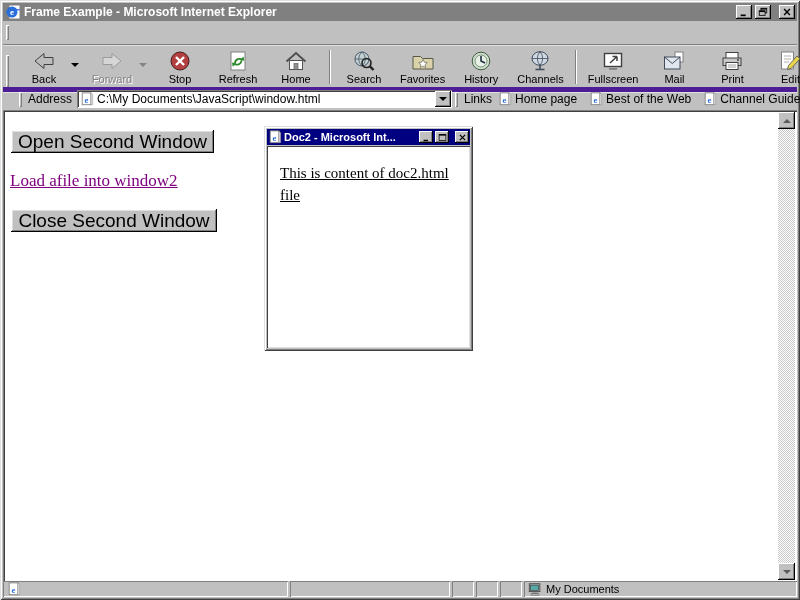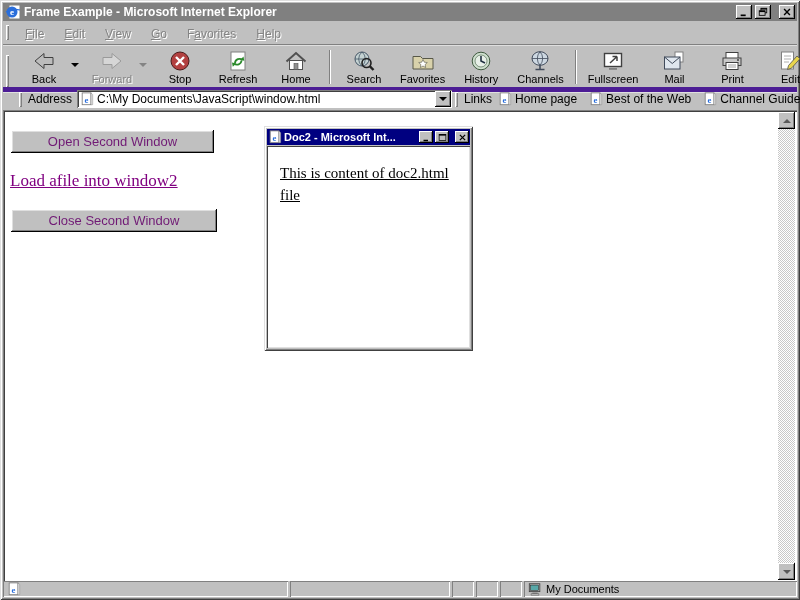--- a/index.html
+++ b/index.html
@@ -115,21 +115,21 @@
     display:flex;align-items:center;justify-content:center;
   }
   .scr-btn.up{top:0}
   .scr-btn.down{bottom:0}
   .scr-btn i{width:0;height:0;border-left:4px solid transparent;border-right:4px solid transparent}
   .scr-btn.up i{border-bottom:4px solid #5a5a5a}
   .scr-btn.down i{border-top:4px solid #5a5a5a}
   .page-btn{
     position:absolute;height:23px;background:#c0c0c0;
     display:flex;align-items:center;justify-content:center;
-    font-size:13px;color:#701a75;
+    font-size:19px;color:#000000;
     box-shadow:inset -1px -1px 0 #000, inset 1px 1px 0 #fff, inset -2px -2px 0 #808080, inset 2px 2px 0 #dfdfdf;
     text-align:center;
   }
   .btn-open{left:8px;top:20px;width:203px}
   .btn-close{left:8px;top:99px;width:206px}
   .page-link{
     position:absolute;left:7px;top:61px;
     font-family:"Liberation Serif",serif;font-size:17px;
     color:#800080;text-decoration:underline;white-space:nowrap;
   }
@@ -201,21 +201,20 @@
     <span class="gap2"></span>
     <span class="tb-btn">
         <svg viewBox="0 0 12 12">
           <path d="M2.5 2.5 L9.5 9.5 M9.5 2.5 L2.5 9.5" stroke="#000" stroke-width="1.7"></path>
         </svg>
       </span>
   </div>
 
   <div class="menubar">
     <span class="gripper"></span>
-    <span id="menu-items"><span class="menu-item"><u>F</u>ile</span><span class="menu-item"><u>E</u>dit</span><span class="menu-item"><u>V</u>iew</span><span class="menu-item"><u>G</u>o</span><span class="menu-item">F<u>a</u>vorites</span><span class="menu-item"><u>H</u>elp</span></span>
   </div>
 
   <div class="toolbar">
     <span class="gripper"></span>
     <span id="toolbar-buttons" style="display:flex;align-items:center">
         <span class="tool-btn has-dd">
           <span class="icon icon-24">
             <svg viewBox="0 0 24 22">
               <path d="M3 11 L12 3.5 V7.5 H21 V14.5 H12 V18.5 Z" fill="#bcbcbc" stroke="#404040"></path>
             </svg>

